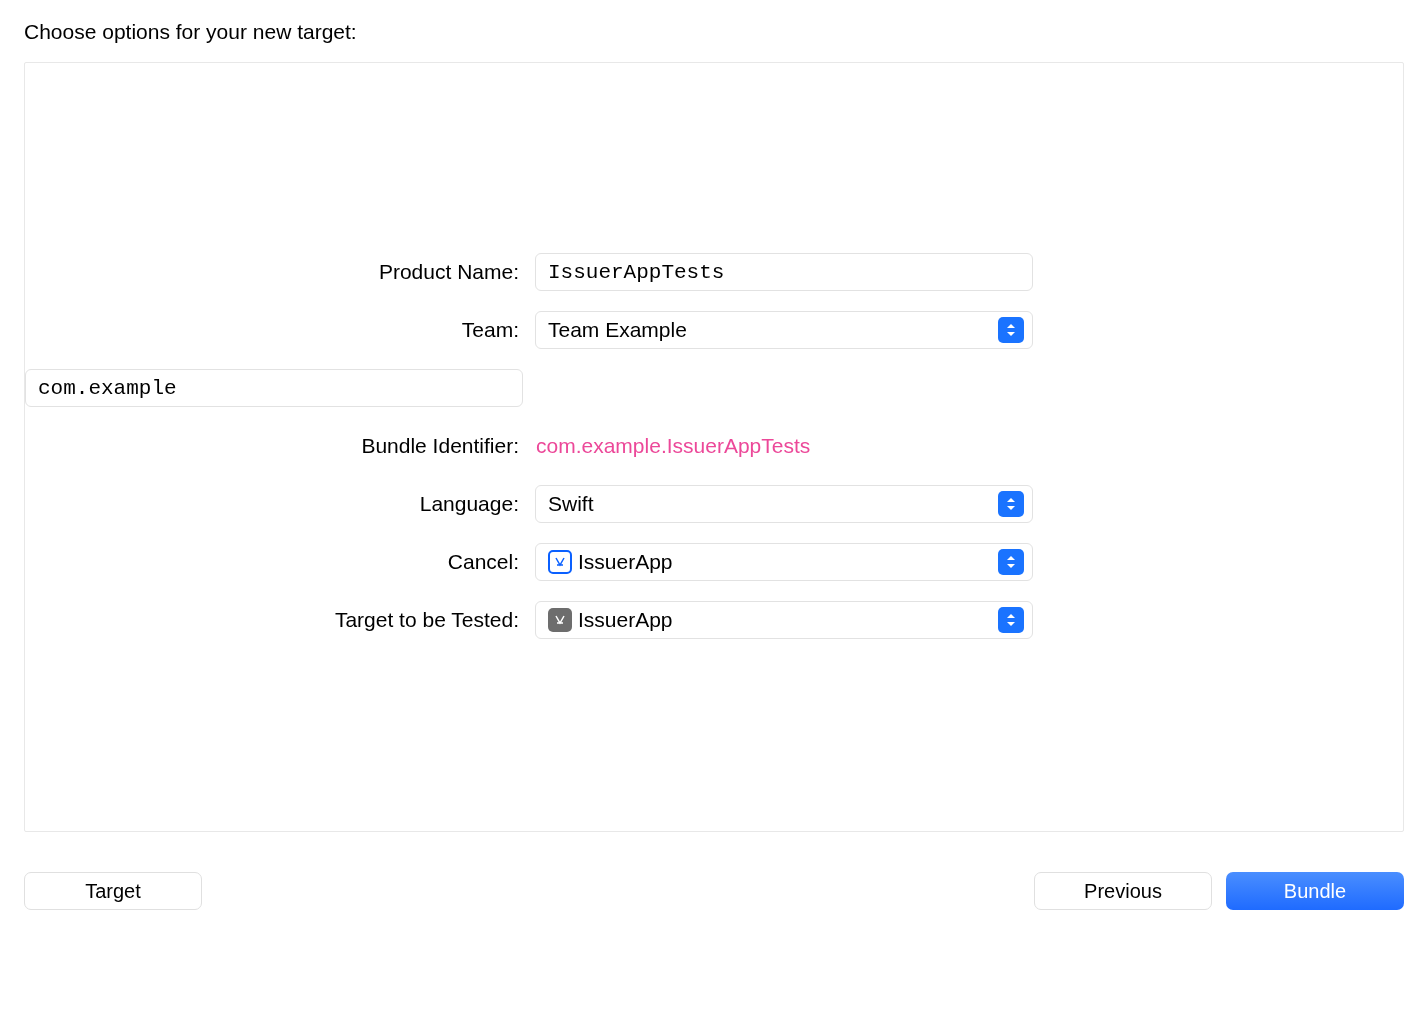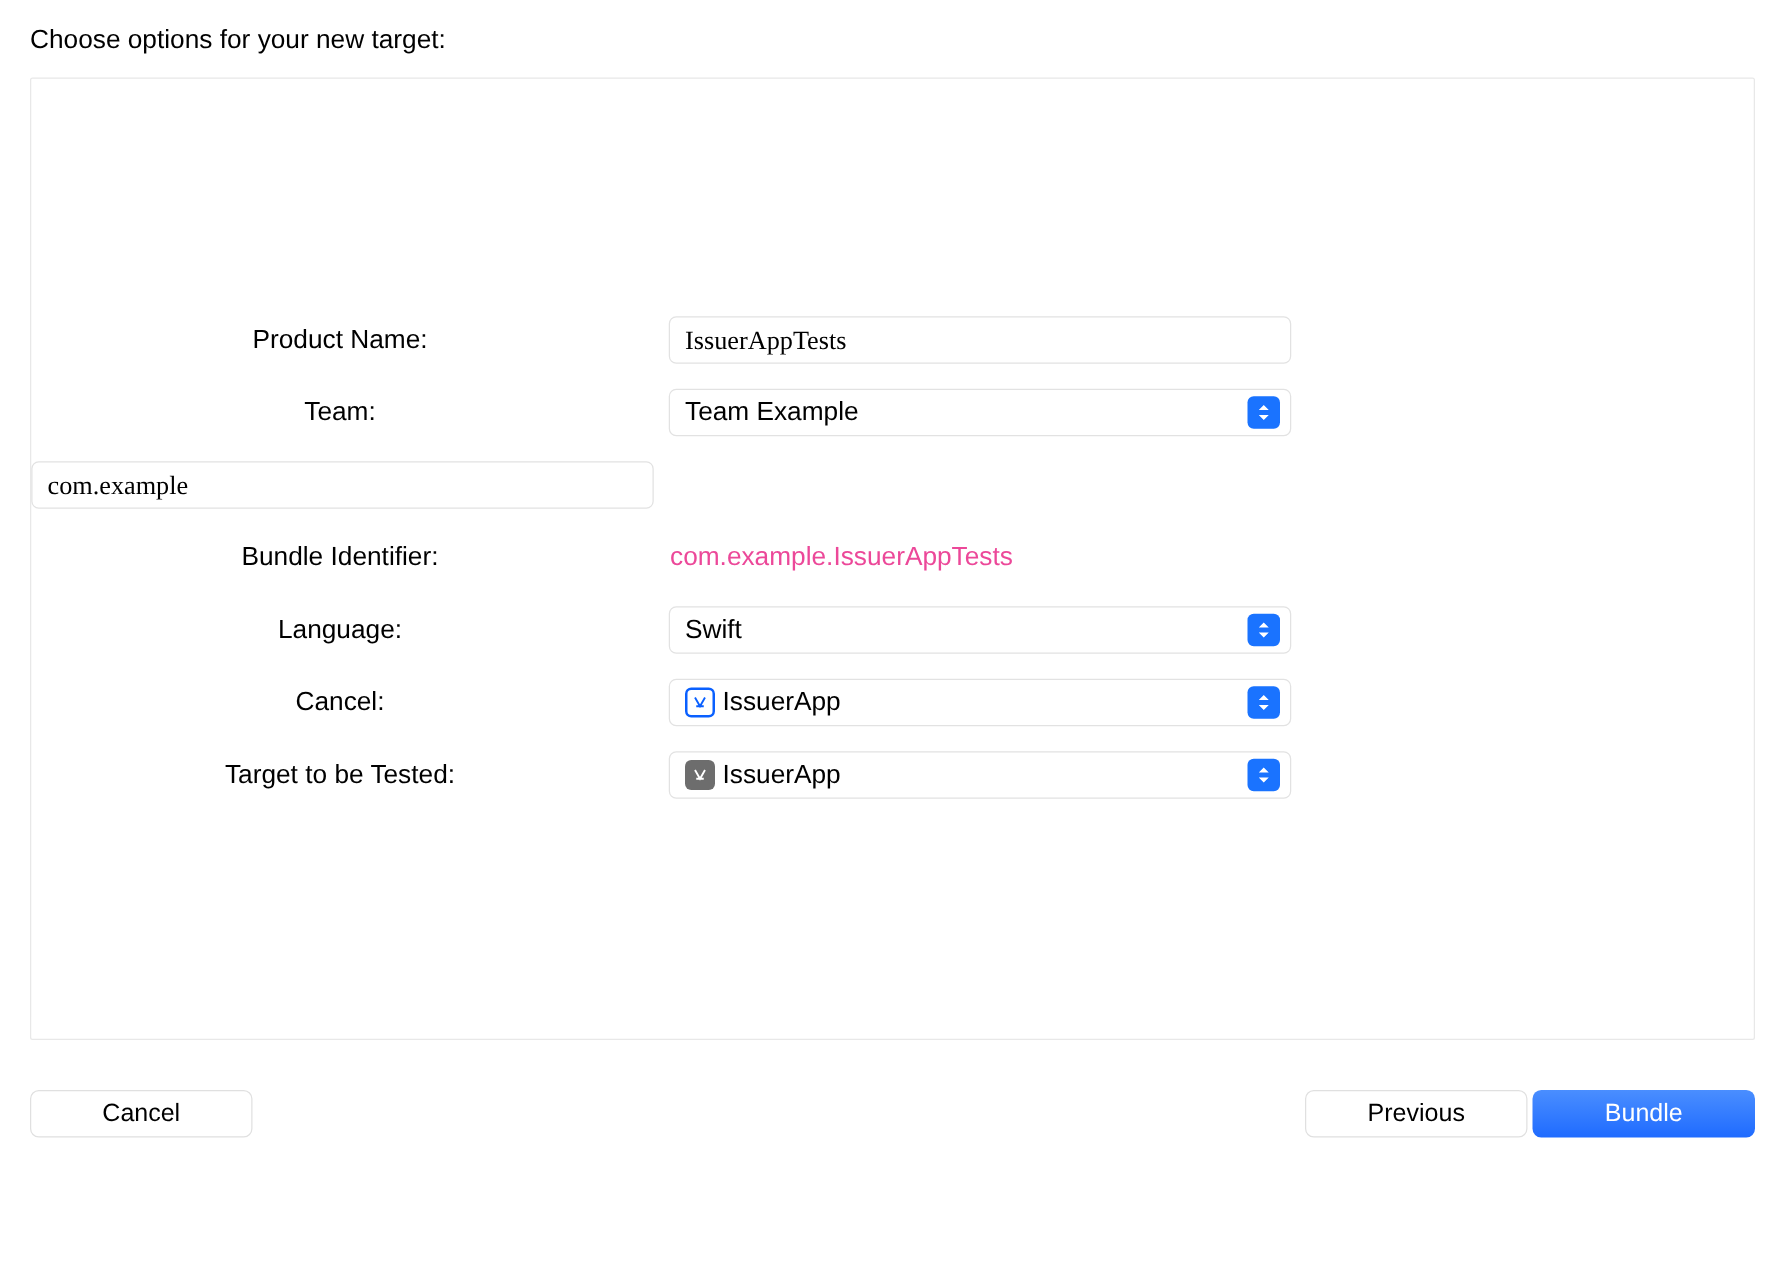--- a/index.html
+++ b/index.html
@@ -27,37 +27,37 @@
       padding-top: 190px;
     }
     .form-row {
       display: flex;
       align-items: center;
       margin-bottom: 20px;
       gap: 16px;
     }
     .form-label {
       width: 494px;
-      text-align: center;
+      text-align: right;
       font-size: 21px;
       color: #000;
       flex-shrink: 0;
     }
     .form-control-wrap {
       width: 498px;
       position: relative;
     }
     .text-input {
       width: 100%;
       height: 38px;
       border: 1px solid #e2e2e2;
       border-radius: 6px;
       padding: 0 12px;
       font-size: 21px;
-      font-family: Liberation Serif, serif;
+      font-family: Liberation Mono, monospace;
       outline: none;
       background: #fff;
     }
     .dropdown {
       width: 100%;
       height: 38px;
       border: 1px solid #e2e2e2;
       border-radius: 6px;
       background: #fff;
       display: flex;
@@ -110,21 +110,21 @@
       background: #6d6d6d;
     }
     .button-row {
       display: flex;
       justify-content: space-between;
       margin-top: 40px;
       align-items: center;
     }
     .button-row-right {
       display: flex;
-      gap: 4px;
+      gap: 14px;
     }
     .btn {
       height: 38px;
       min-width: 178px;
       border-radius: 7px;
       border: 1px solid #e0e0e0;
       background: #fff;
       font-size: 20px;
       font-family: inherit;
       cursor: default;
@@ -234,18 +234,18 @@
               <path d="M5 1 L9 5 L1 5 Z M5 13 L1 9 L9 9 Z" fill="#fff"></path>
             </svg>
         </div>
       </div>
     </div>
   </div>
 
 </div>
 
 <div class="button-row">
-  <button class="btn">Cancel</button>
+  <button class="btn">Target</button>
   <div class="button-row-right">
     <button class="btn">Previous</button>
     <button class="btn btn-primary">Bundle</button>
   </div>
 </div>
 
 </body></html>

